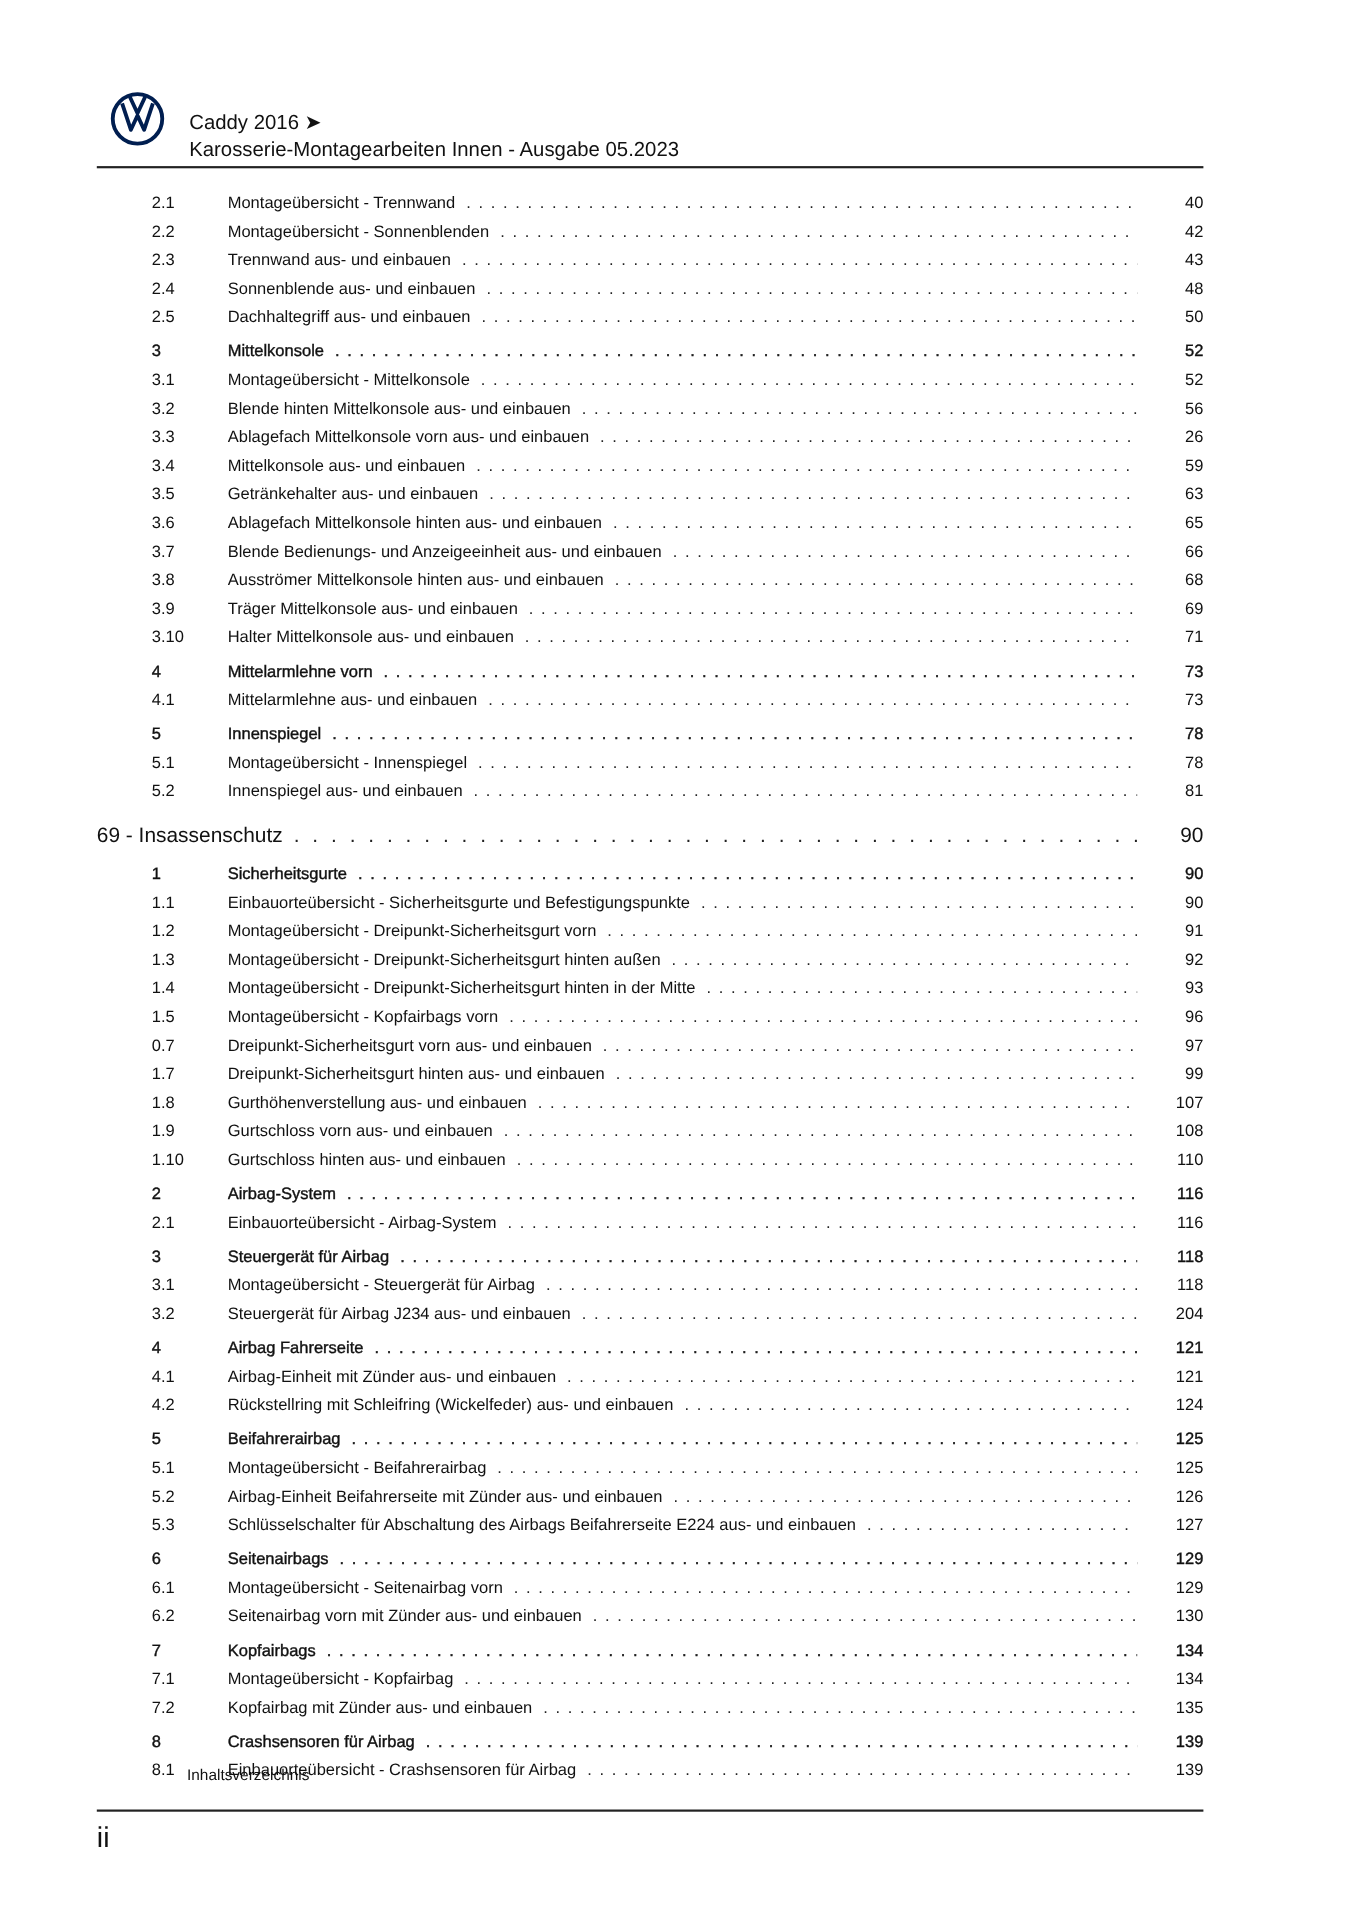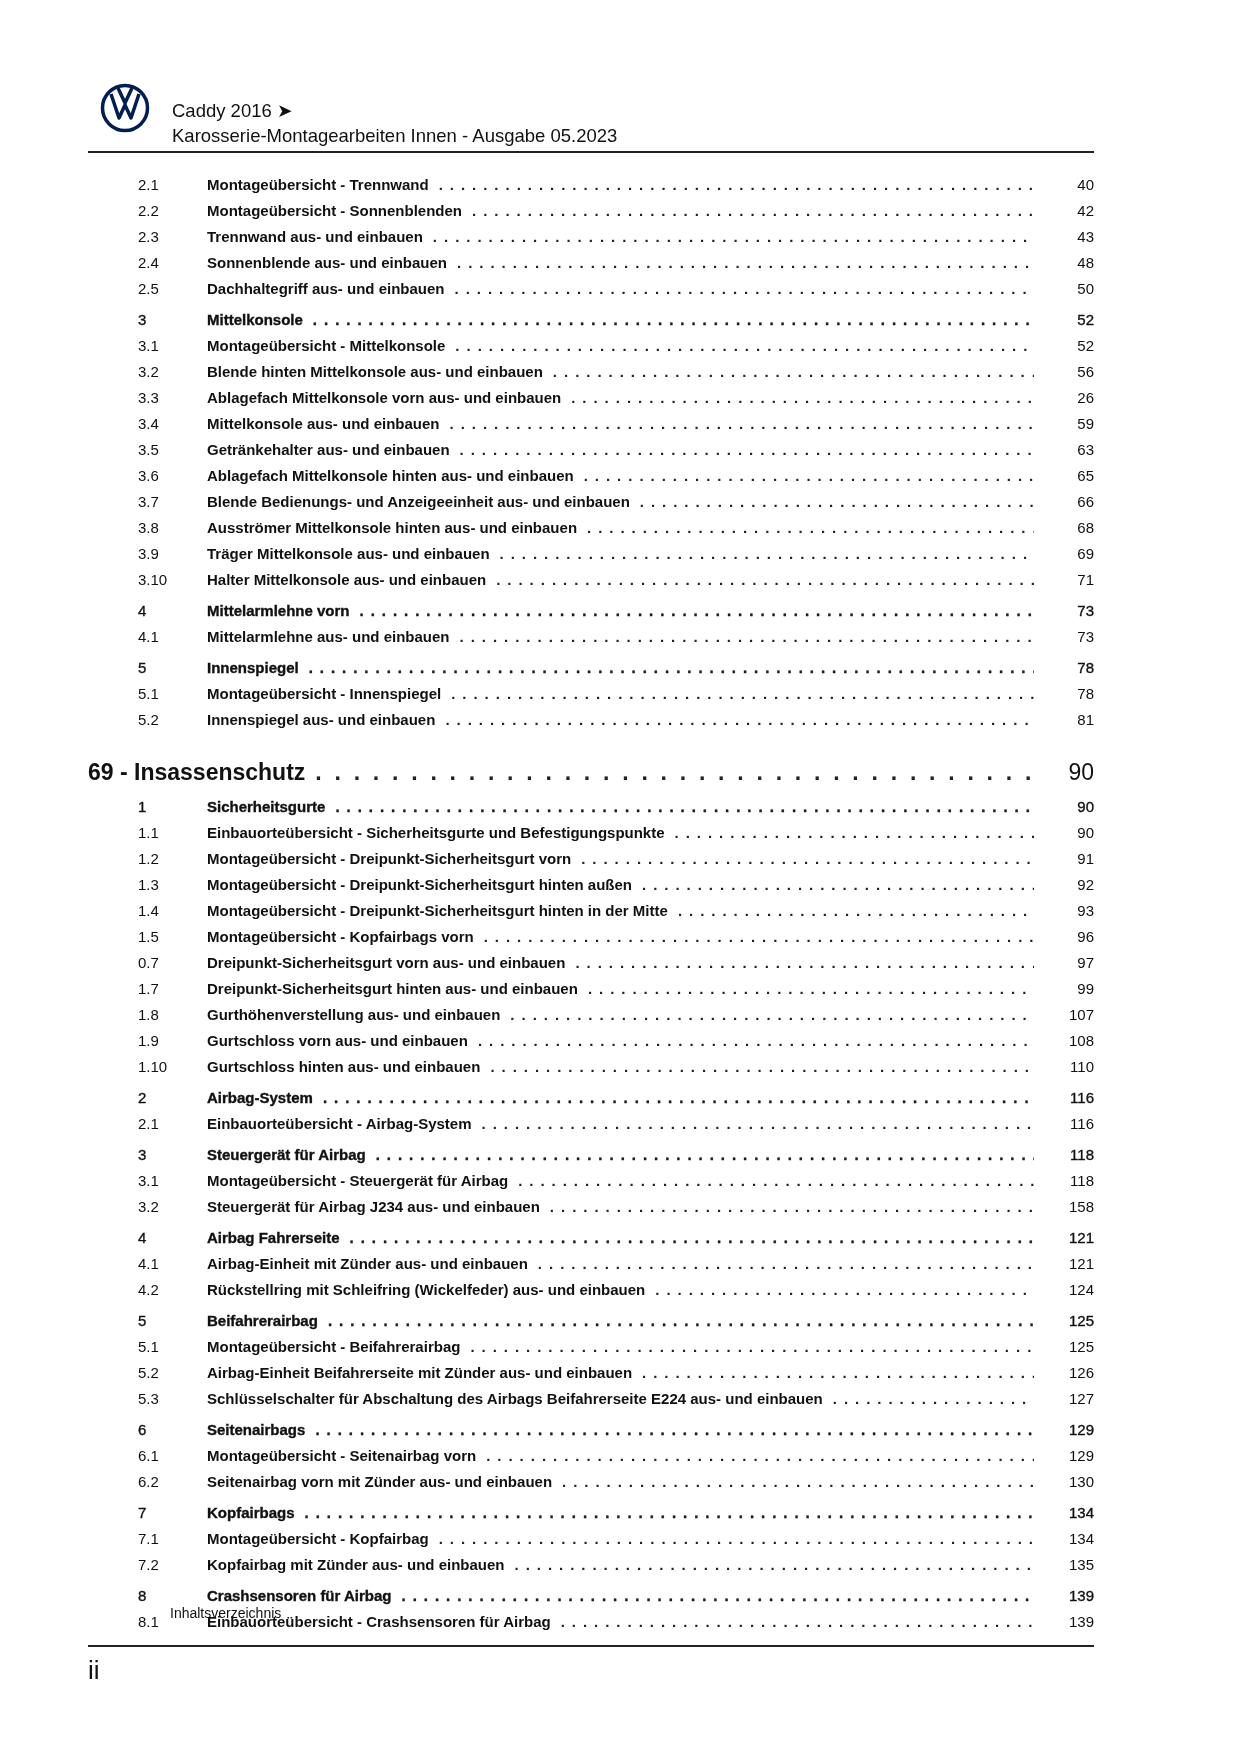--- a/index.html
+++ b/index.html
@@ -7,23 +7,23 @@
          font-family: "Liberation Sans", sans-serif; color: #111; }
   .logo { position: absolute; left: 100px; top: 83px; width: 50px; height: 50px; }
   .hdr-title { position: absolute; left: 172px; top: 100px; font-size: 18.5px; line-height: 22px; text-align: right; }
   .hdr-sub { position: absolute; left: 172px; top: 125px; font-size: 18.5px; line-height: 22px; }
   .rule { position: absolute; left: 88px; width: 1006px; height: 2px; background: #222; }
   .rule.top { top: 151px; }
   .rule.bottom { top: 1645px; }
   #toc { position: absolute; left: 88px; top: 172px; width: 1006px; }
   .row { position: relative; height: 26px; line-height: 26px; font-size: 15px; white-space: nowrap; }
   .row.sec { margin-top: 5px; }
-  .row.chap { height: 34px; line-height: 34px; font-size: 23px; margin-top: 22px; margin-bottom: 4px; }
+  .row.chap { height: 34px; line-height: 34px; font-size: 19px; margin-top: 10px; margin-bottom: 4px; }
   .num { position: absolute; left: 50px; }
-  .title-wrap { position: absolute; left: 119px; right: 60px; display: flex; overflow: hidden; font-weight: bold; }
+  .title-wrap { position: absolute; left: 119px; right: 60px; display: flex; overflow: hidden; }
   .chap .title-wrap { left: 0; right: 60px; }
   .title { flex: 0 0 auto; padding-right: 10px; }
   .sec .title { -webkit-text-stroke: 0.35px #111; }
   .sec .dots, .sec .num, .sec .page { -webkit-text-stroke: 0.35px #111; }
   .dots { flex: 1 1 auto; overflow: hidden; letter-spacing: 5.5px; color: #222; }
   .dots::before { content: ". . . . . . . . . . . . . . . . . . . . . . . . . . . . . . . . . . . . . . . . . . . . . . . . . . . . . . . . . . . . . . . . . . . . . . . . . . . . . . . . . . . . . . . . . . . . . . . . . . . . . . . . . . . . . . . . . . . . . . . . . . . . . . . . . . . . . . . . . . . . . ."; letter-spacing: 1.4px; }
   .chap .dots::before { letter-spacing: 3.2px; }
   .page { position: absolute; right: 0; text-align: right; }
   .ftr-num { position: absolute; left: 88px; top: 1655px; font-size: 26px; line-height: 30px; }
   .ftr-label { position: absolute; left: 122px; top: 1604px; font-size: 14px; line-height: 18px; margin-left: 48px; }
@@ -335,21 +335,21 @@
         <span class="dots"></span>
       </div>
       <span class="page">118</span>
     </div>
     <div class="row sub">
       <span class="num">3.2</span>
       <div class="title-wrap">
         <span class="title">Steuergerät für Airbag J234 aus- und einbauen</span>
         <span class="dots"></span>
       </div>
-      <span class="page">158</span>
+      <span class="page">204</span>
     </div>
     <div class="row sec">
       <span class="num">4</span>
       <div class="title-wrap">
         <span class="title">Airbag Fahrerseite</span>
         <span class="dots"></span>
       </div>
       <span class="page">121</span>
     </div>
     <div class="row sub">

